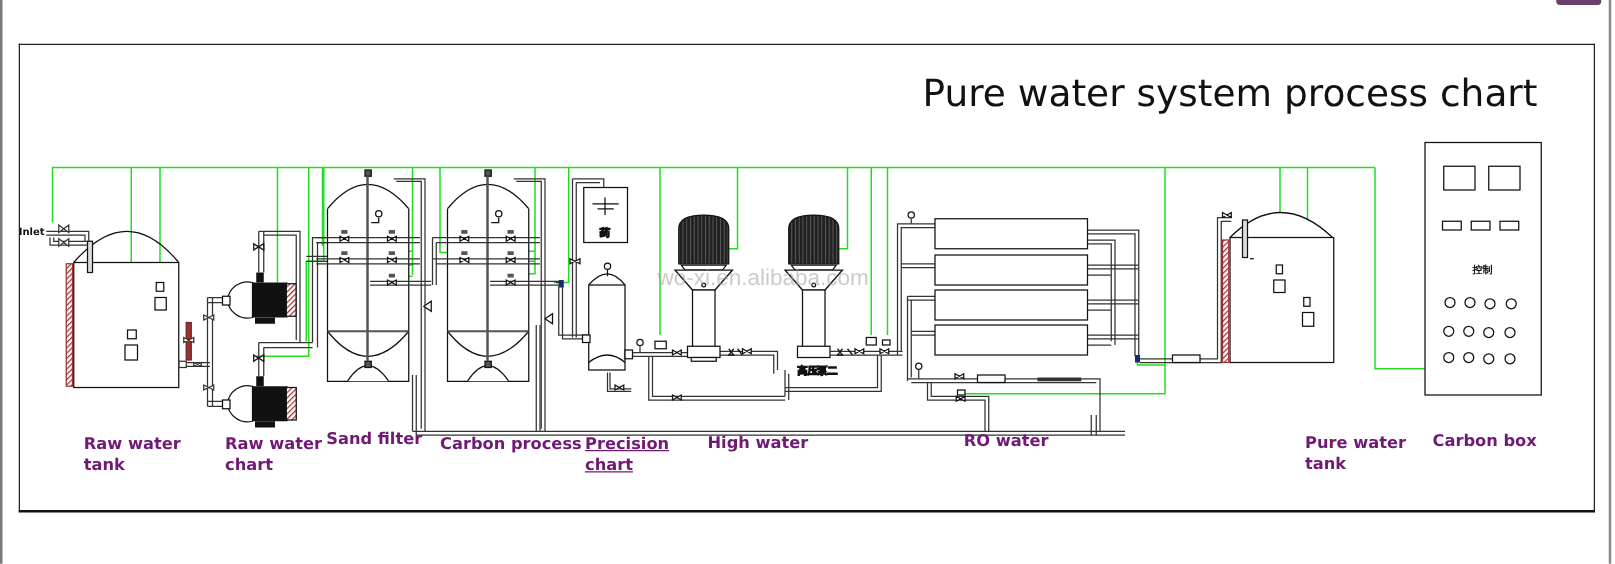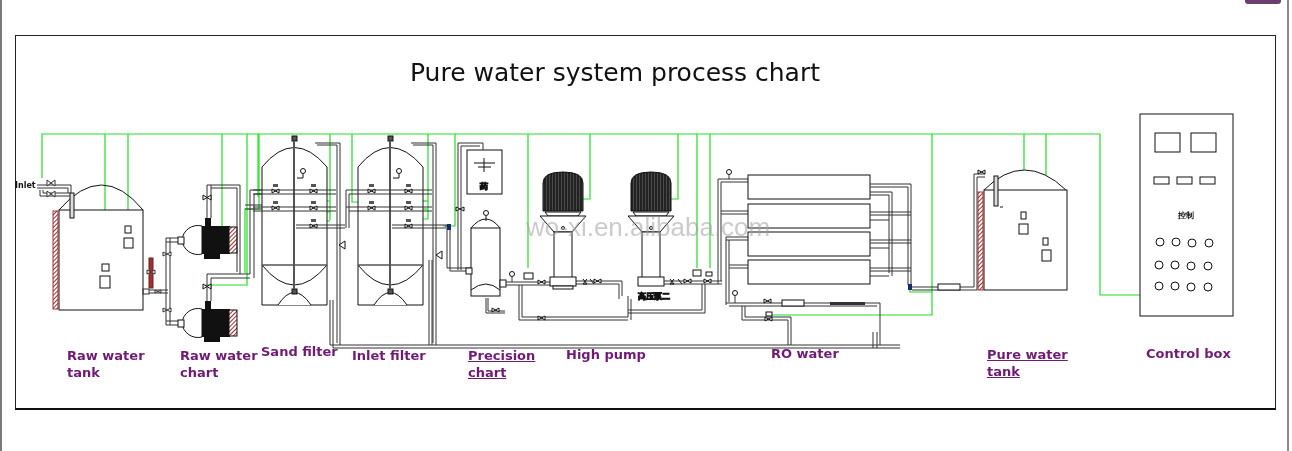--- a/index.html
+++ b/index.html
@@ -1,24 +1,24 @@
 <!DOCTYPE html>
 <html><head>
   <meta charset="utf-8">
   <style>
     html, body { margin:0; padding:0; background:#ffffff; }
     body { width:1292px; height:451px; position:relative; overflow:hidden; font-family:"DejaVu Sans", sans-serif; }
     .edge-left { position:absolute; left:0; top:0; width:2px; height:451px; background:#7a7a7a; }
     .edge-right { position:absolute; left:1287px; top:0; width:2px; height:451px; background:#8a8a8a; }
     .corner-tab { position:absolute; left:1245px; top:0; width:36px; height:4px; background:#6a3f6e; border-radius:0 0 3px 3px; }
     .frame { position:absolute; left:15px; top:35px; width:1261px; height:375px; border:1px solid #222; border-bottom:2px solid #111; box-sizing:border-box; }
-    .title { position:absolute; left:0; width:1230px; top:58px; text-align:center; font-size:25px; color:#111; }
+    .title { position:absolute; left:0; width:1230px; top:58px; text-align:right; font-size:30px; color:#111; }
     svg.diagram { position:absolute; left:0; top:0; }
     .lbl { position:absolute; font-size:13px; font-weight:bold; color:#701a75; line-height:17px; }
-    .watermark { position:absolute; left:526px; top:212px; font-family:"Liberation Sans", sans-serif; font-size:26px; color:rgba(160,160,160,0.55); letter-spacing:0px; }
+    .watermark { position:absolute; left:526px; top:212px; font-family:"Liberation Sans", sans-serif; font-size:18px; color:rgba(160,160,160,0.55); letter-spacing:0px; }
     .tinytxt { font-family:"DejaVu Sans", sans-serif; font-size:8px; fill:#111; font-weight:bold; }
   </style>
 </head>
 <body>
 
 <div class="edge-left"></div>
 <div class="edge-right"></div>
 <div class="corner-tab"></div>
 <div class="frame"></div>
 <div class="title">Pure water system process chart</div>
@@ -349,31 +349,31 @@
     <div>tank</div>
 </div>
 <div class="lbl" style="left:180px; top:347px;">
   <div>Raw water</div>
     <div>chart</div>
 </div>
 <div class="lbl" style="left:261px; top:343px;">
   <div>Sand filter</div>
 </div>
 <div class="lbl" style="left:352px; top:347px;">
-  <div>Inlet filter</div>
+  <div>Carbon process</div>
 </div>
 <div class="lbl" style="left:468px; top:347px;text-decoration:underline;">
   <div>Precision</div>
     <div>chart</div>
 </div>
 <div class="lbl" style="left:566px; top:346px;">
-  <div>High pump</div>
+  <div>High water</div>
 </div>
 <div class="lbl" style="left:771px; top:345px;">
   <div>RO water</div>
 </div>
-<div class="lbl" style="left:987px; top:346px;text-decoration:underline;">
+<div class="lbl" style="left:1044px; top:346px;">
   <div>Pure water</div>
     <div>tank</div>
 </div>
 <div class="lbl" style="left:1146px; top:345px;">
-  <div>Control box</div>
+  <div>Carbon box</div>
 </div>
 
 </body></html>

